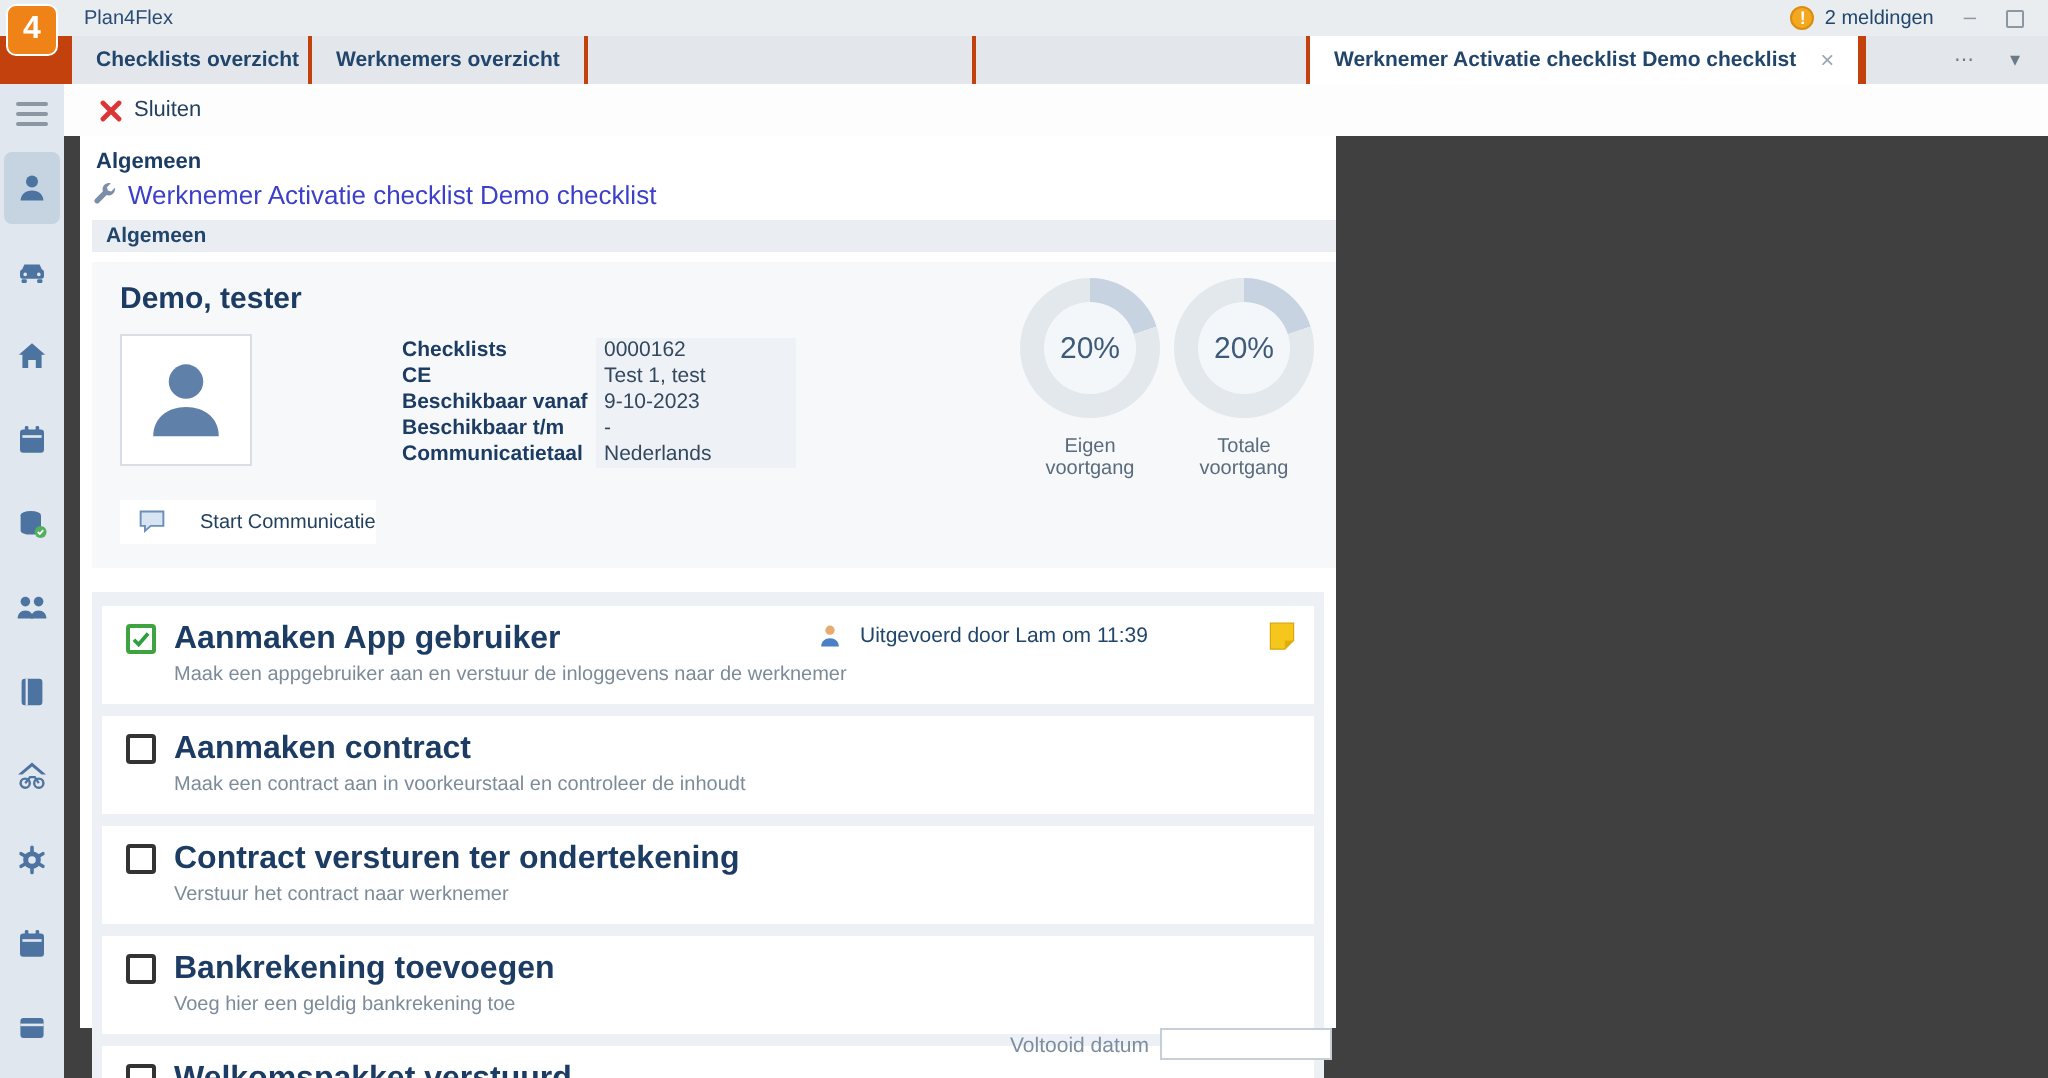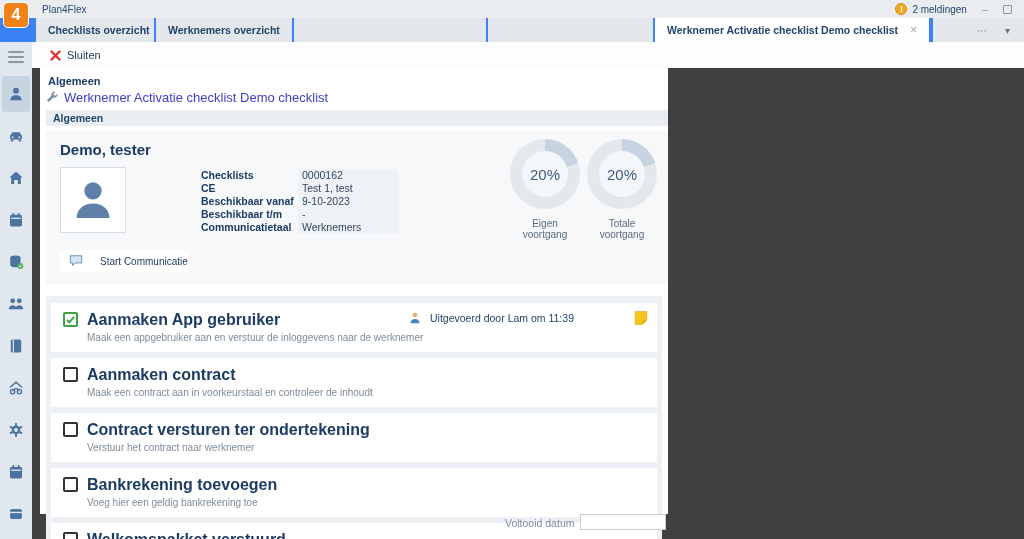--- a/index.html
+++ b/index.html
@@ -13,21 +13,21 @@
           border-radius:5px; color:#fff; font-weight:bold; font-size:16px; display:flex; align-items:center; justify-content:center; z-index:30; }
   .app-title { margin-left:42px; font-size:10px; color:#2a4d73; }
   .titlebar-right { margin-left:auto; display:flex; align-items:center; gap:15px; padding-right:12px; }
   .meld { display:flex; align-items:center; gap:5px; font-size:10px; color:#21456b; }
   .meld-icon { width:12px; height:12px; border-radius:50%; background:#f3a81f; border:1px solid #d98d12; color:#fff;
                font-size:9px; font-weight:bold; display:flex; align-items:center; justify-content:center; line-height:1; }
   .win-min { color:#8b98a4; font-size:11px; line-height:1; }
   .win-max { width:9px; height:9px; border:1.3px solid #8b98a4; border-radius:1px; display:inline-block; }
 
   
-  .tabbar { height:24px; background:#3b82f6; display:flex; align-items:stretch; padding-left:36px; }
+  .tabbar { height:24px; background:#c2410c; display:flex; align-items:stretch; padding-left:36px; }
   .tab { background:#e3e7eb; margin-right:2px; display:flex; align-items:center; padding:0 12px;
          font-size:10.5px; font-weight:bold; color:#21456b; white-space:nowrap; overflow:hidden; flex:none; cursor:default; }
   .tab.active { background:#ffffff; }
   .tab-close { color:#9aa6b2; margin-left:12px; font-weight:normal; font-size:12px; line-height:1; }
   .tab-rest { flex:1; background:#e3e7eb; margin-left:2px; display:flex; align-items:center; justify-content:flex-end;
               gap:18px; padding-right:14px; color:#6b7a88; font-size:10px; }
 
   
   .body-row { display:flex; height:497px; }
   .sidebar { width:32px; flex:none; background:#e1e7ee; display:flex; flex-direction:column; align-items:center; }
@@ -265,21 +265,21 @@
                   <div class="drow">
                     <span class="dlabel">Beschikbaar vanaf</span>
                     <span class="dvalue">9-10-2023</span>
                   </div>
                   <div class="drow">
                     <span class="dlabel">Beschikbaar t/m</span>
                     <span class="dvalue">-</span>
                   </div>
                   <div class="drow">
                     <span class="dlabel">Communicatietaal</span>
-                    <span class="dvalue">Werknemers</span>
+                    <span class="dvalue">Nederlands</span>
                   </div>
                 </div>
             </div>
             <div class="donuts" id="donuts">
                 <div class="donut-wrap">
                   <div class="donut" style="background:conic-gradient(#c7d3e0 0 20%, #e3e8ed 20% 100%)">
                     <span class="donut-val">20%</span>
                   </div>
                   <div class="donut-label">Eigen voortgang</div>
                 </div>

